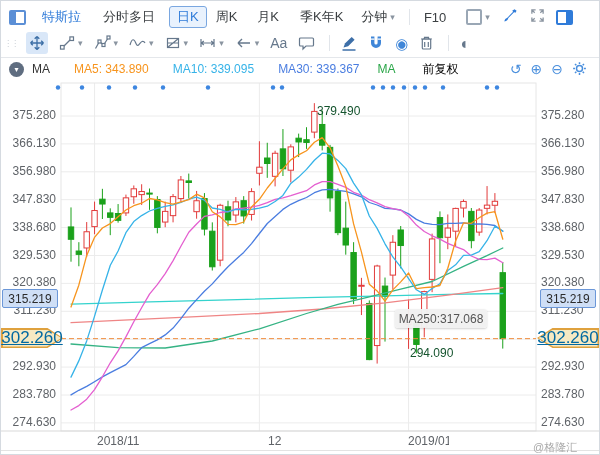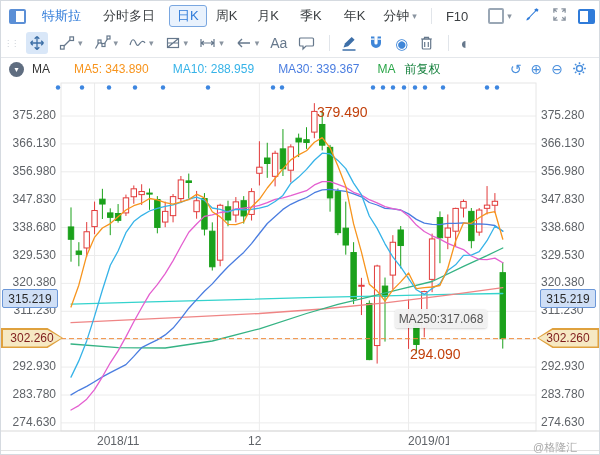--- a/index.html
+++ b/index.html
@@ -1,20 +1,20 @@
 <!DOCTYPE html>
 <html><head>
 <meta charset="utf-8">
 <style>
   html,body{margin:0;padding:0;background:#fff;width:600px;height:455px;overflow:hidden;
     font-family:"Liberation Sans","DejaVu Sans",sans-serif;}
   #stage{position:relative;width:598px;height:453px;border:1px solid #d5dae0;background:#fff;}
   
   .bar{position:absolute;left:0;width:598px;background:#fff;display:flex;align-items:center;box-sizing:border-box;z-index:4;}
-  #bar1{top:0;height:33px;border-bottom:3px solid #ec4899;font-size:13px;color:#3c4043;}
+  #bar1{top:0;height:33px;border-bottom:1px solid #ec4899;font-size:13px;color:#3c4043;}
   #bar2{top:28px;height:29px;border-bottom:1px solid #e4e7eb;}
   #bar3{top:57px;height:22px;font-size:12px;}
   .tab{cursor:pointer;white-space:nowrap;}
   .sym{color:#2f7bd9;margin-left:16px;}
   .kbox{border:1px solid #7aa7e0;background:#e9f2fd;color:#2f7bd9;border-radius:3px;padding:1px 7px;margin-left:14px;}
   .dd{font-size:9px;color:#8a94a0;margin-left:3px;}
   .vsep{width:1px;height:16px;background:#e1e5ea;margin-left:14px;}
   .paneli{width:17px;height:15px;border:2px solid #5b8fd6;border-radius:2px;position:relative;box-sizing:border-box;}
   .paneli .fill{position:absolute;top:0;bottom:0;width:5px;background:#5b8fd6;}
   .chk{width:12px;height:12px;border:2px solid #9aa7b5;border-radius:2px;}
@@ -34,24 +34,24 @@
   .ylabel{position:absolute;font-size:12px;color:#5f6368;z-index:2;}
   .ylabel.l{left:0;width:55px;text-align:right;}
   .ylabel.r{left:540px;}
   .xlabel{position:absolute;top:433px;font-size:12px;color:#5f6368;white-space:nowrap;overflow:hidden;z-index:2;}
   .pricebox{position:absolute;width:54px;height:17px;background:#cfdff6;border:1px solid #6b97d8;
     border-radius:2px;color:#2b2b2b;font-size:12px;display:flex;align-items:center;justify-content:center;z-index:5;}
   .tagouter{position:absolute;width:62px;height:20px;z-index:5;}
   .tagouter .o{position:absolute;inset:0;background:#dfa13e;}
   .tagouter .i{position:absolute;inset:1.5px;background:#f6e9c3;}
   .tagouter .t{position:absolute;inset:0;display:flex;align-items:center;justify-content:center;
-    color:#7f1d1d;font-size:12px;}
+    color:#0369a1;font-size:17px;text-decoration:underline;}
   .tag-r .o,.tag-r .i{clip-path:polygon(0% 0%,75% 0%,100% 50%,75% 100%,0% 100%);}
   .tag-l .o,.tag-l .i{clip-path:polygon(25% 0%,100% 0%,100% 100%,25% 100%,0% 50%);}
-  .anno{position:absolute;font-size:14px;color:#c2410c;z-index:3;white-space:nowrap;}
+  .anno{position:absolute;font-size:12px;color:#14532d;z-index:3;white-space:nowrap;}
   .tooltip{position:absolute;left:394px;top:308px;width:92px;height:19px;background:rgba(240,240,240,.96);
     border-radius:3px;box-shadow:0 1px 2px rgba(0,0,0,.18);color:#555;font-size:12px;
     display:flex;align-items:center;justify-content:center;z-index:3;}
   .datebox{position:absolute;left:456px;top:431px;width:74px;height:17px;background:#dce7f5;color:#333;
     font-size:12px;display:flex;align-items:center;justify-content:center;z-index:3;white-space:nowrap;}
   .wmark{position:absolute;left:532px;top:439px;font-size:11px;color:#a9a9a9;z-index:2;}
 </style>
 </head>
 <body>
 
@@ -219,21 +219,21 @@
     <span class="paneli" style="margin-left:8px">
         <span class="fill" style="left:0"></span>
       </span>
     <span class="tab sym">特斯拉</span>
     <span class="tab" style="margin-left:22px">分时</span>
     <span class="tab" style="">多日</span>
     <span class="tab kbox">日K</span>
     <span class="tab" style="margin-left:9px">周K</span>
     <span class="tab" style="margin-left:20px">月K</span>
     <span class="tab" style="margin-left:21px">季K</span>
-    <span class="tab" style="margin-left:22px">年K</span>
+    <span class="tab" style="">年K</span>
     <span class="tab" style="margin-left:18px">分钟</span>
       <span class="dd">▾</span>
     <span class="vsep"></span>
     <span class="tab" style="margin-left:14px">F10</span>
     <span class="chk" style="margin-left:20px"></span>
       <span class="dd">▾</span>
     <span style="margin-left:13px" id="brushslot"><svg width="15" height="15" viewBox="0 0 16 16">
           <path d="M1.5 14.5c.2-2.4 1-3.4 2.8-3.9L10.8 4l-1-1 2.5-1.7L14.5 3 13 5.2l-1-.9-6.3 6.4c-.4 2-1.6 3.4-4.2 3.8z" fill="#2f7bd9"></path>
         </svg></span>
     <span style="margin-left:12px" id="expandslot"><svg width="15" height="15" viewBox="0 0 16 16" fill="none" stroke="#8a94a0" stroke-width="1.4">
@@ -325,25 +325,25 @@
       <span class="tool">
         <span class="glyph" style="font-size:16px">◐</span>
       </span>
     </div>
 
   <div class="bar" id="bar3">
     <span class="macirc">▾</span>
     <span style="margin-left:8px;color:#333">MA</span>
     <span id="ma-values" style="display:flex">
         <span class="maval" style="color: rgb(247, 148, 29);">MA5: 343.890</span>
-        <span class="maval" style="color: rgb(54, 179, 232);">MA10: 288.959</span>
+        <span class="maval" style="color: rgb(54, 179, 232);">MA10: 339.095</span>
         <span class="maval" style="color: rgb(74, 125, 224);">MA30: 339.367</span>
       </span>
     <span style="margin-left:18px;color:#2aa648">MA</span>
-    <span style="margin-left:9px;color:#15803d">前复权</span>
+    <span style="margin-left:27px;color:#000000">前复权</span>
     <span style="flex:1"></span>
     <span id="ind-icons" style="display:flex;align-items:center;margin-right:12px">
         <span class="indico">↺</span>
         <span class="indico">⊕</span>
         <span class="indico">⊖</span>
         <span class="indico"><svg width="15" height="15" viewBox="0 0 16 16" fill="none" stroke="#4a8fdd" stroke-width="1.6">
             <circle cx="8" cy="8" r="3.2"></circle>
             <path d="M8 1.2v2M8 12.8v2M1.2 8h2M12.8 8h2M3.2 3.2l1.4 1.4M11.4 11.4l1.4 1.4M12.8 3.2l-1.4 1.4M4.6 11.4l-1.4 1.4"></path>
           </svg></span>
       </span>
@@ -370,21 +370,21 @@
       <div class="ylabel r" style="top: 219px;">338.680</div>
       <div class="ylabel r" style="top: 247px;">329.530</div>
       <div class="ylabel r" style="top: 274px;">320.380</div>
       <div class="ylabel r" style="top: 302px;">311.230</div>
       <div class="ylabel r" style="top: 358px;">292.930</div>
       <div class="ylabel r" style="top: 386px;">283.780</div>
       <div class="ylabel r" style="top: 414px;">274.630</div>
     </div>
   <div id="xlabels">
       <div class="xlabel" style="left: 96px; width: 60px;">2018/11</div>
-      <div class="xlabel" style="left: 247px; width: 30px;">12</div>
+      <div class="xlabel" style="left: 267px; width: 30px;">12</div>
       <div class="xlabel" style="left: 407px; width: 41px;">2019/01</div>
     </div>
 
   <div class="pricebox" style="left:1px;top:288px">315.219</div>
   <div class="pricebox" style="left:539px;top:288px">315.219</div>
 
   <div class="tagouter tag-r" style="left:0;top:327px">
     <span class="o"></span>
       <span class="i"></span>
     <span class="t">302.260</span>

